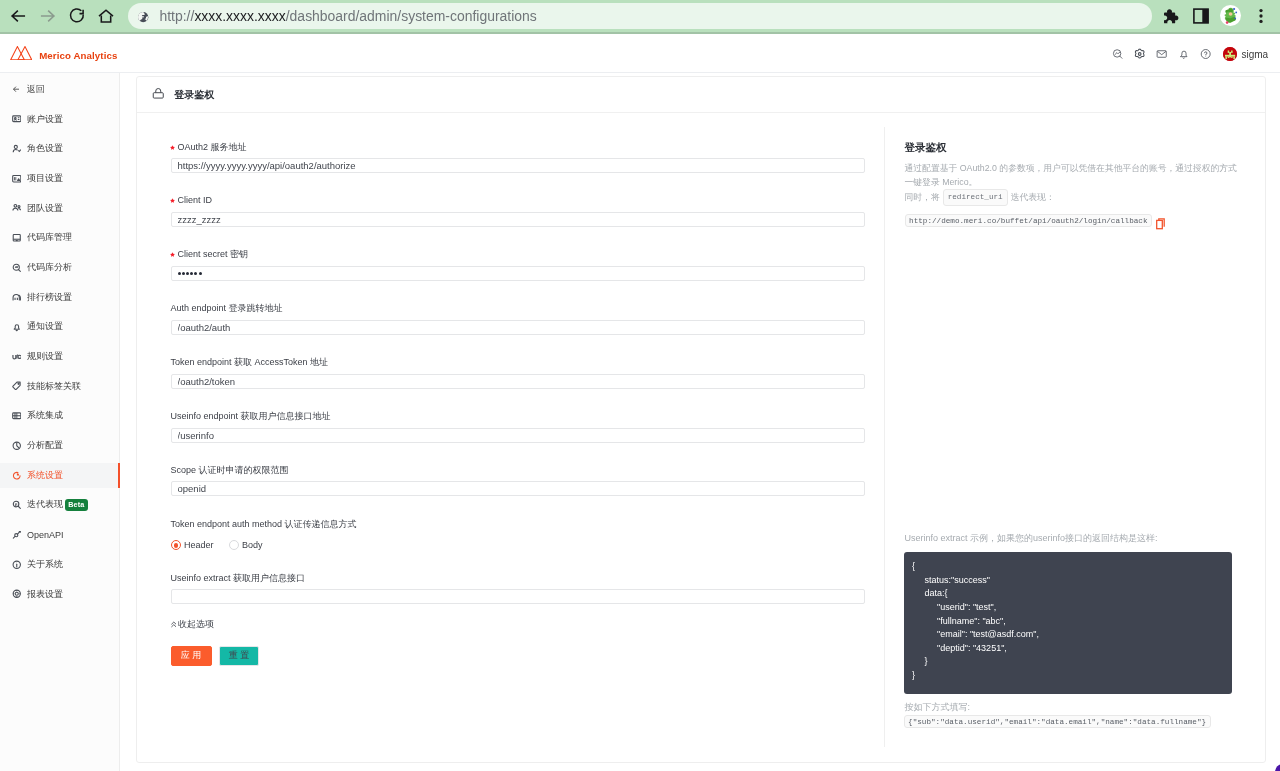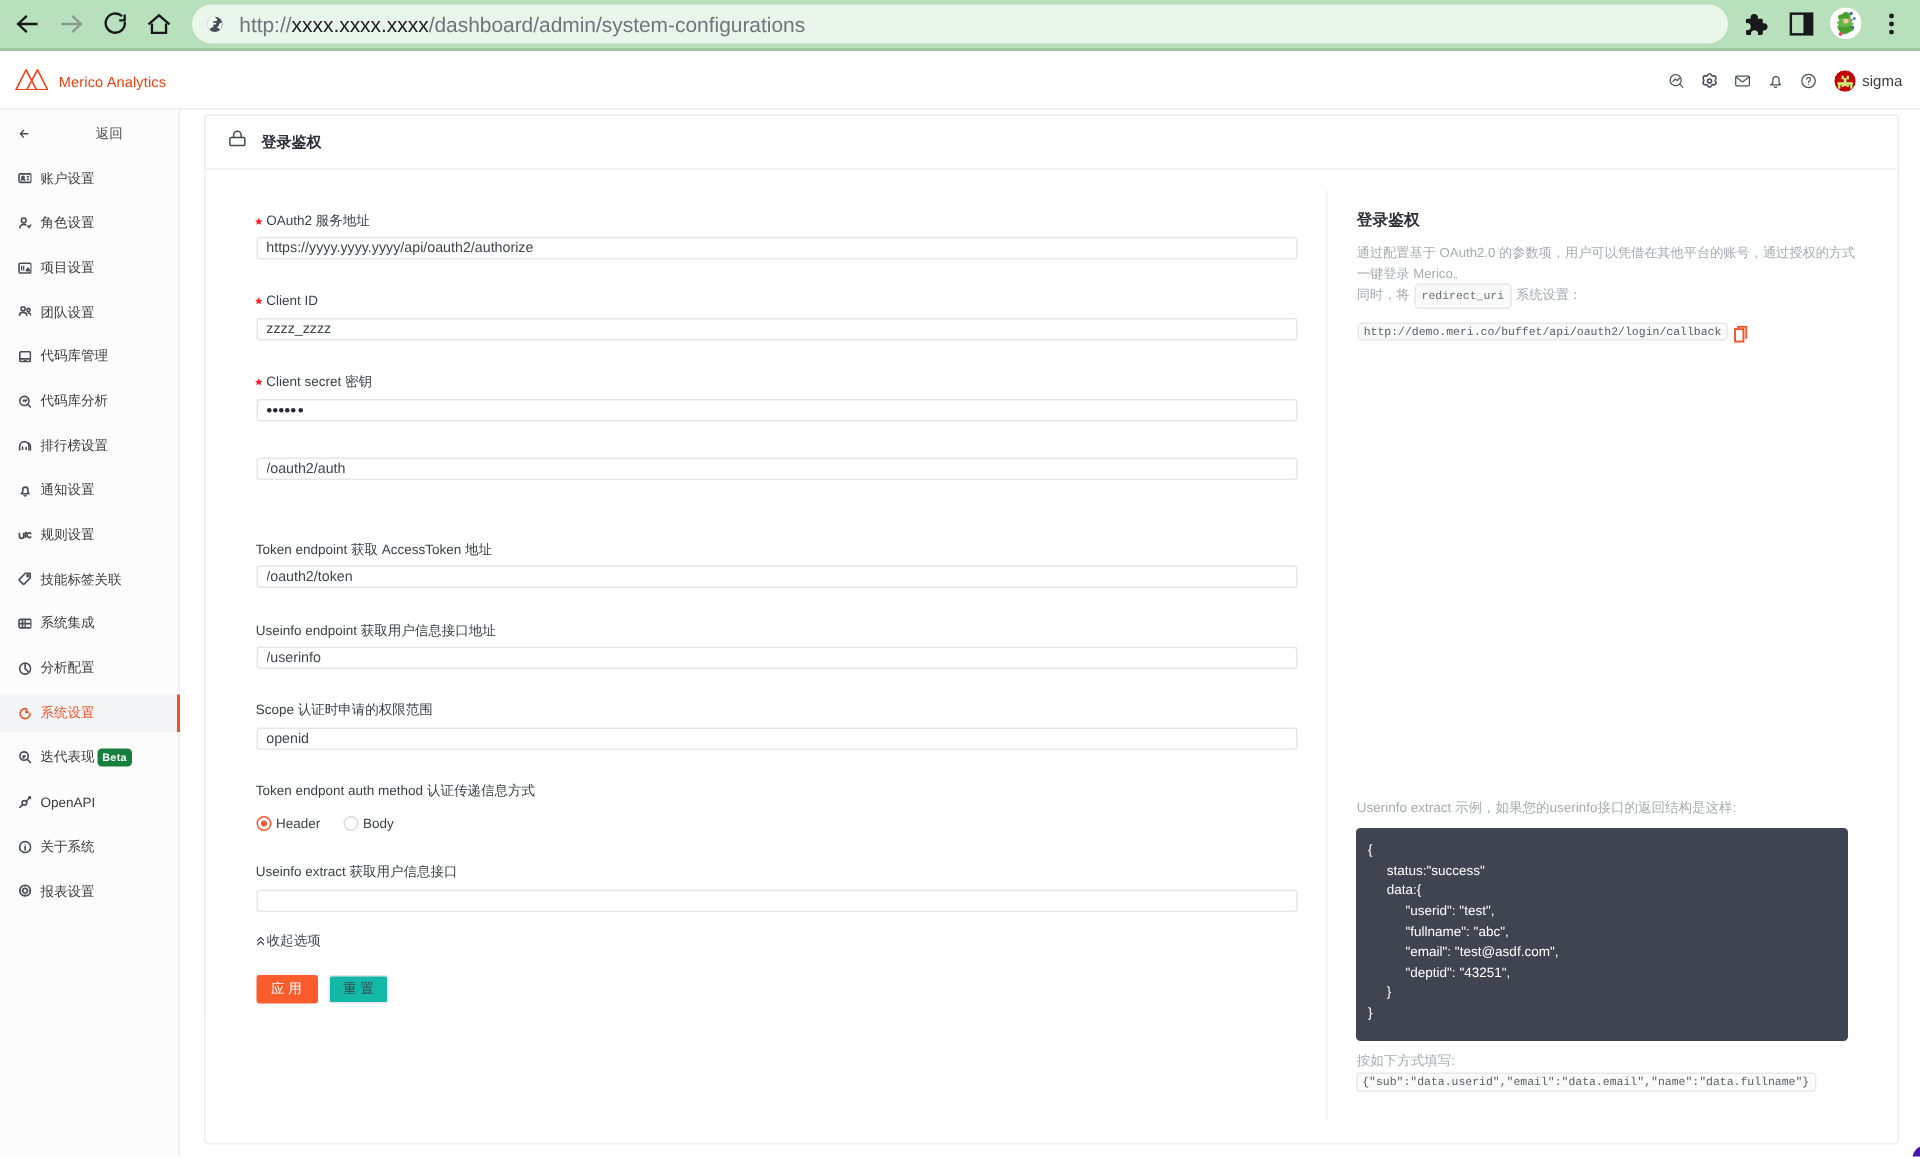--- a/index.html
+++ b/index.html
@@ -36,21 +36,21 @@
   .omnibox-url b { color:#1c1d20; font-weight:400; }
   .chrome-icon { position:absolute; top:6px; }
 
   
   .app-header {
     position:absolute; left:0; top:33.5px; width:1280px; height:39.5px;
     background:#ffffff; border-bottom:1px solid #eceef1;
   }
   .brand { position:absolute; left:9.8px; top:12.3px; display:flex; align-items:center; }
   .brand-name {
-    margin-left:7px; font-size:9.7px; font-weight:normal; color:#e8410f;
+    margin-left:7px; font-size:9.7px; font-weight:bold; color:#e8410f;
     letter-spacing:0.1px;
   }
   .header-actions { position:absolute; left:0; top:0px; height:41px; }
   .header-actions > span { position:absolute; top:50%; transform:translateY(-50%); }
   .hicon { width:11.4px; height:11.4px; display:block; color:#4b5058; }
   .avatar-wrap { display:flex; align-items:center; gap:4.5px;}
   .avatar {
     width:14px;height:14px;border-radius:50%;background:#c8102e;
     display:flex;align-items:center;justify-content:center;
   }
@@ -58,21 +58,20 @@
 
   
   .sidebar {
     position:absolute; left:0; top:73px; width:120px; height:698px;
     background:#fcfcfc; border-right:1px solid #ededed;
   }
   .side-back {
     position:absolute; left:0; top:4px; width:104px; height:24px;
     display:flex; align-items:center; padding-left:12.8px; font-size:9px; color:#4a4a4a;
     cursor:pointer;
-    gap:37px;
   }
   .side-back .lbl { margin-left:7.6px; }
   .side-item {
     position:relative; height:29.7px; display:flex; align-items:center;
     padding-left:11.5px; font-size:9px; color:#3c3c3c; cursor:pointer;
   }
   .side-item .ico { width:9.5px; height:9.5px; flex:0 0 9.5px; display:flex; align-items:center; justify-content:center; }
   .side-item .lbl { margin-left:6px; white-space:nowrap; }
   .side-item.active { color:#f2542d; }
   .side-item.active::before {
@@ -530,20 +529,21 @@
               <i style="left:0px"></i>
               <i style="left:4.2px"></i>
               <i style="left:8.4px"></i>
               <i style="left:12.600000000000001px"></i>
               <i style="left:16.8px"></i>
               <i style="left:21px"></i>
             </span>
           </span>
         </div>
         <div class="field">
+          <div class="flabel"><span>Auth endpoint 登录跳转地址</span></div>
           <input class="finput" value="/oauth2/auth" style="">
         </div>
         <div class="field">
           <div class="flabel"><span>Token endpoint 获取 AccessToken 地址</span></div>
           <input class="finput" value="/oauth2/token" style="">
         </div>
         <div class="field">
           <div class="flabel"><span>Useinfo endpoint 获取用户信息接口地址</span></div>
           <input class="finput" value="/userinfo" style="">
         </div>
@@ -577,21 +577,21 @@
         </div>
         <div class="btn-row">
           <button class="btn btn-primary">应 用</button>
           <button class="btn btn-default">重 置</button>
         </div>
       </div>
     <div class="rpanel">
       <div class="rtitle">登录鉴权</div>
       <div class="rdesc">
         <span>通过配置基于 OAuth2.0 的参数项，用户可以凭借在其他平台的账号，通过授权的方式一键登录 Merico。</span><br>
-        <span>同时，将</span><span class="code-chip">redirect_uri</span><span>系统设置：</span>
+        <span>同时，将</span><span class="code-chip">redirect_uri</span><span>迭代表现：</span>
       </div>
       <div class="uri-row">
         <span class="uri-box">http://demo.meri.co/buffet/api/oauth2/login/callback</span>
         <span class="copy-icon">
           <svg width="9" height="12" viewBox="0 0 9 12" fill="none" stroke="#f2542d" stroke-width="1.3">
               <rect x="0.7" y="2.4" width="5.6" height="8.3"></rect>
               <path d="M2.8 2.2V0.8h5.4v8"></path>
             </svg>
         </span>
       </div>

